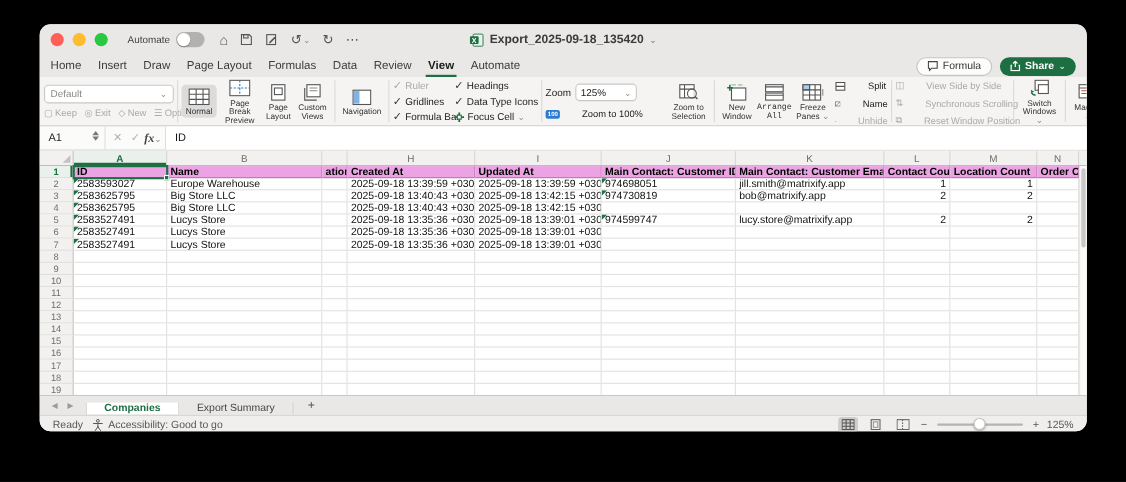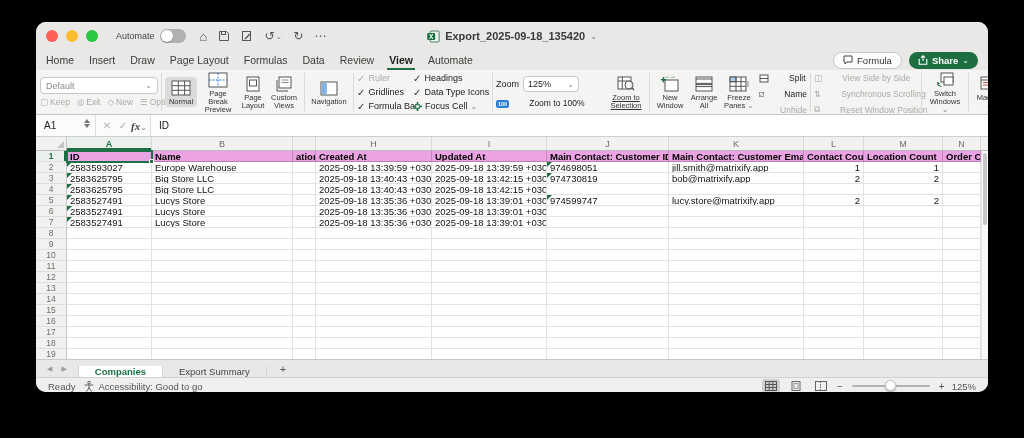--- a/index.html
+++ b/index.html
@@ -324,21 +324,21 @@
         <div class="zoomsel">
           <span>125%</span>
             <span class="chev">⌄</span>
         </div>
       </div>
       <div class="smallrow">
         <span class="badge100">100</span>
         <span>Zoom to 100%</span>
       </div>
     </div>
-    <div class="rbig" style="width:40px;text-decoration:underline;">
+    <div class="rbig" style="width:40px;">
       <span class="ic">
         <svg width="18" height="16" viewBox="0 0 18 16">
             <rect x="1" y="1" width="13" height="12" fill="#fff" stroke="#555"></rect>
             <path d="M1 5h13M5.3 1v12" stroke="#555"></path>
             <circle cx="12" cy="9" r="4" fill="#fff" fill-opacity=".7" stroke="#555"></circle>
             <path d="M14.8 11.8L17 14" stroke="#555" stroke-width="1.4"></path>
           </svg>
       </span>
       <span>Zoom to Selection</span>
     </div>
@@ -348,21 +348,21 @@
     <div class="rbig" style="width:34px;">
       <span class="ic">
         <svg width="18" height="16" viewBox="0 0 18 16">
             <path d="M4 1.2h4M10 1.2h4" stroke="#8fc79f"></path>
             <rect x="4" y="4" width="13" height="11" fill="#fff" stroke="#555"></rect>
             <path d="M2.5 6.5V1M0 3.7h5.2" stroke="#1d6f42" stroke-width="1.4"></path>
           </svg>
       </span>
       <span>New Window</span>
     </div>
-    <div class="rbig" style="width:34px;">
+    <div class="rbig" style="width:34px;font-family:Liberation Mono, monospace;">
       <span class="ic">
         <svg width="18" height="16" viewBox="0 0 18 16">
             <rect x="1" y="1" width="16" height="6.4" fill="#fff" stroke="#555"></rect>
             <rect x="1" y="8.6" width="16" height="6.4" fill="#fff" stroke="#555"></rect>
             <path d="M1 3h16M1 10.6h16" stroke="#555"></path>
           </svg>
       </span>
       <span>Arrange All</span>
     </div>
     <div class="rbig" style="width:36px;">

